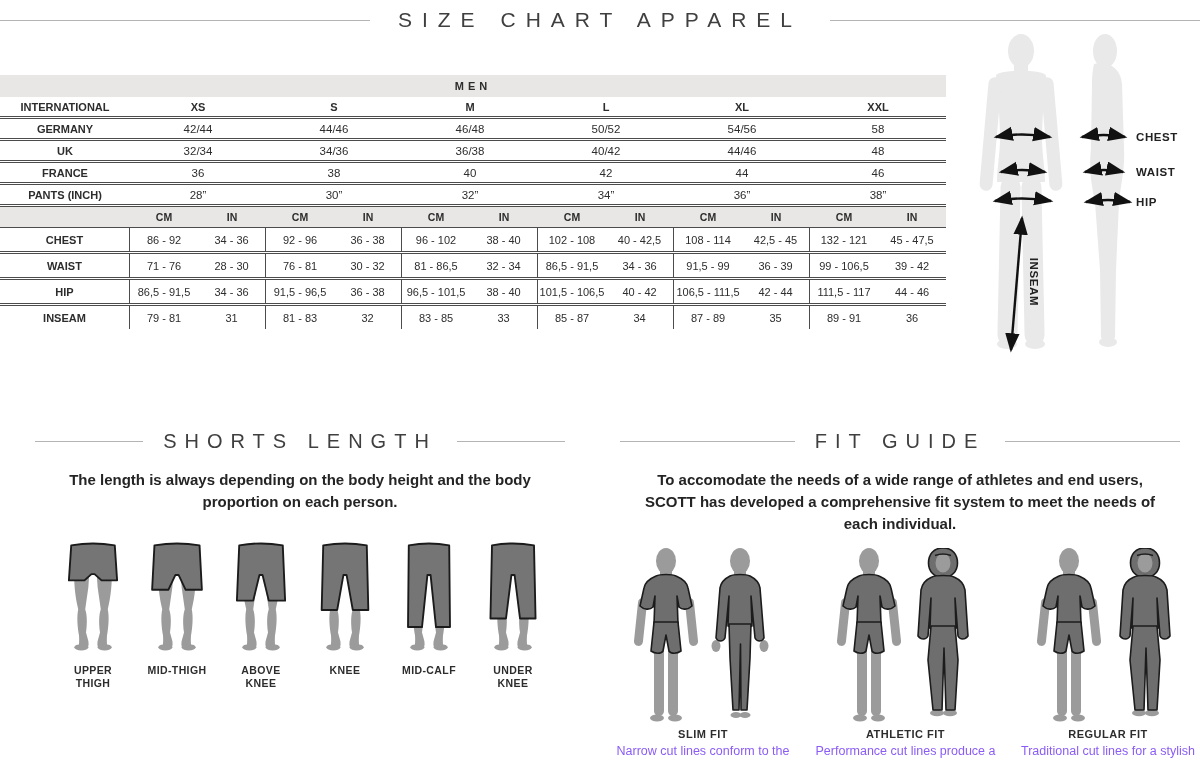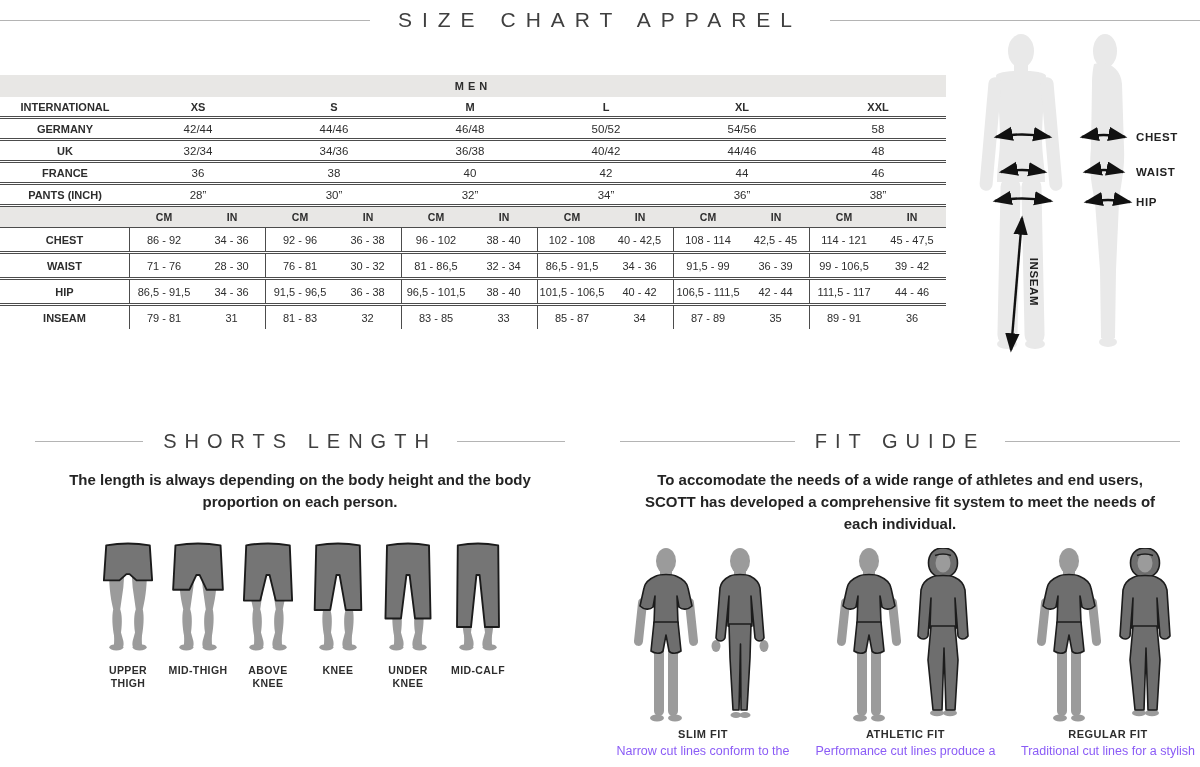--- a/index.html
+++ b/index.html
@@ -30,21 +30,21 @@
   .body-diagram{position:absolute;left:958px;top:30px;width:242px;height:335px;}
   
   .section{position:absolute;top:414px;width:600px;}
   .sec-shorts{left:0;} .sec-fit{left:600px;}
   .sec-header{display:flex;align-items:center;gap:20px;margin:16px auto;}
   .sec-shorts .sec-header{width:530px;} .sec-fit .sec-header{width:560px;}
   .sec-title{margin:0;font-size:20px;font-weight:normal;letter-spacing:8px;color:#3f3f3f;white-space:nowrap;}
   .sec-desc{margin:16px auto 0;text-align:center;font-weight:bold;font-size:15px;line-height:1.45;color:#242424;}
   .sec-shorts .sec-desc{max-width:470px;}
   .sec-fit .sec-desc{max-width:520px;}
-  .shorts-row{display:flex;justify-content:center;width:490px;margin:26px 0 0 58px;}
+  .shorts-row{display:flex;justify-content:space-between;width:490px;margin:26px 0 0 58px;}
   .sfig{width:70px;display:flex;flex-direction:column;align-items:center;}
   .slabel{margin-top:8px;font-weight:bold;font-size:10.5px;letter-spacing:.4px;text-align:center;line-height:1.3;}
   .fit-row{display:flex;justify-content:space-between;width:555px;margin:14px 0 0 28px;}
   .fgroup{width:150px;display:flex;flex-direction:column;align-items:center;}
   .fpair{display:flex;gap:4px;}
   .flabel{width:190px;text-align:center;margin-top:6px;}
   .fname{font-weight:bold;font-size:11px;letter-spacing:.5px;}
   .fdesc{font-size:12.5px;line-height:1.28;margin-top:3px;color:#8b5cf6;}
   svg{display:block;}
   .defs-holder{position:absolute;width:0;height:0;overflow:hidden;}
@@ -175,21 +175,21 @@
         <div class="cell">86 - 92</div>
         <div class="cell gend">34 - 36</div>
         <div class="cell">92 - 96</div>
         <div class="cell gend">36 - 38</div>
         <div class="cell">96 - 102</div>
         <div class="cell gend">38 - 40</div>
         <div class="cell">102 - 108</div>
         <div class="cell gend">40 - 42,5</div>
         <div class="cell">108 - 114</div>
         <div class="cell gend">42,5 - 45</div>
-        <div class="cell">114 - 121</div>
+        <div class="cell">132 - 121</div>
         <div class="cell">45 - 47,5</div>
       </div>
       <div class="trow measure-row rule">
         <div class="cell lab gend">WAIST</div>
         <div class="cell">71 - 76</div>
         <div class="cell gend">28 - 30</div>
         <div class="cell">76 - 81</div>
         <div class="cell gend">30 - 32</div>
         <div class="cell">81 - 86,5</div>
         <div class="cell gend">32 - 34</div>
@@ -305,30 +305,30 @@
       <div class="sfig">
         <svg width="70" height="117" viewBox="0 0 90 150">
             <use href="#legs"></use>
             <path d="M17 8 Q45 3 73 8 L75 91 L55 91 L47 46 L43 46 L35 91 L15 91 Z" fill="#757575" stroke="#1b1b1b" stroke-width="2.4" stroke-linejoin="round"></path>
           </svg>
         <div class="slabel">KNEE</div>
       </div>
       <div class="sfig">
         <svg width="70" height="117" viewBox="0 0 90 150">
             <use href="#legs"></use>
+            <path d="M19 8 Q45 3 71 8 L72 113 L54 113 L47 46 L43 46 L36 113 L18 113 Z" fill="#757575" stroke="#1b1b1b" stroke-width="2.4" stroke-linejoin="round"></path>
+          </svg>
+        <div class="slabel">MID-CALF</div>
+      </div>
+      <div class="sfig">
+        <svg width="70" height="117" viewBox="0 0 90 150">
+            <use href="#legs"></use>
             <path d="M18 8 Q45 3 72 8 L74 102 L54 102 L47 46 L43 46 L36 102 L16 102 Z" fill="#757575" stroke="#1b1b1b" stroke-width="2.4" stroke-linejoin="round"></path>
           </svg>
         <div class="slabel">UNDER KNEE</div>
-      </div>
-      <div class="sfig">
-        <svg width="70" height="117" viewBox="0 0 90 150">
-            <use href="#legs"></use>
-            <path d="M19 8 Q45 3 71 8 L72 113 L54 113 L47 46 L43 46 L36 113 L18 113 Z" fill="#757575" stroke="#1b1b1b" stroke-width="2.4" stroke-linejoin="round"></path>
-          </svg>
-        <div class="slabel">MID-CALF</div>
       </div>
     </div>
   </section>
 
   <section class="section sec-fit">
     <div class="sec-header">
       <div class="hline"></div>
       <h2 class="sec-title">FIT GUIDE</h2>
       <div class="hline"></div>
     </div>

